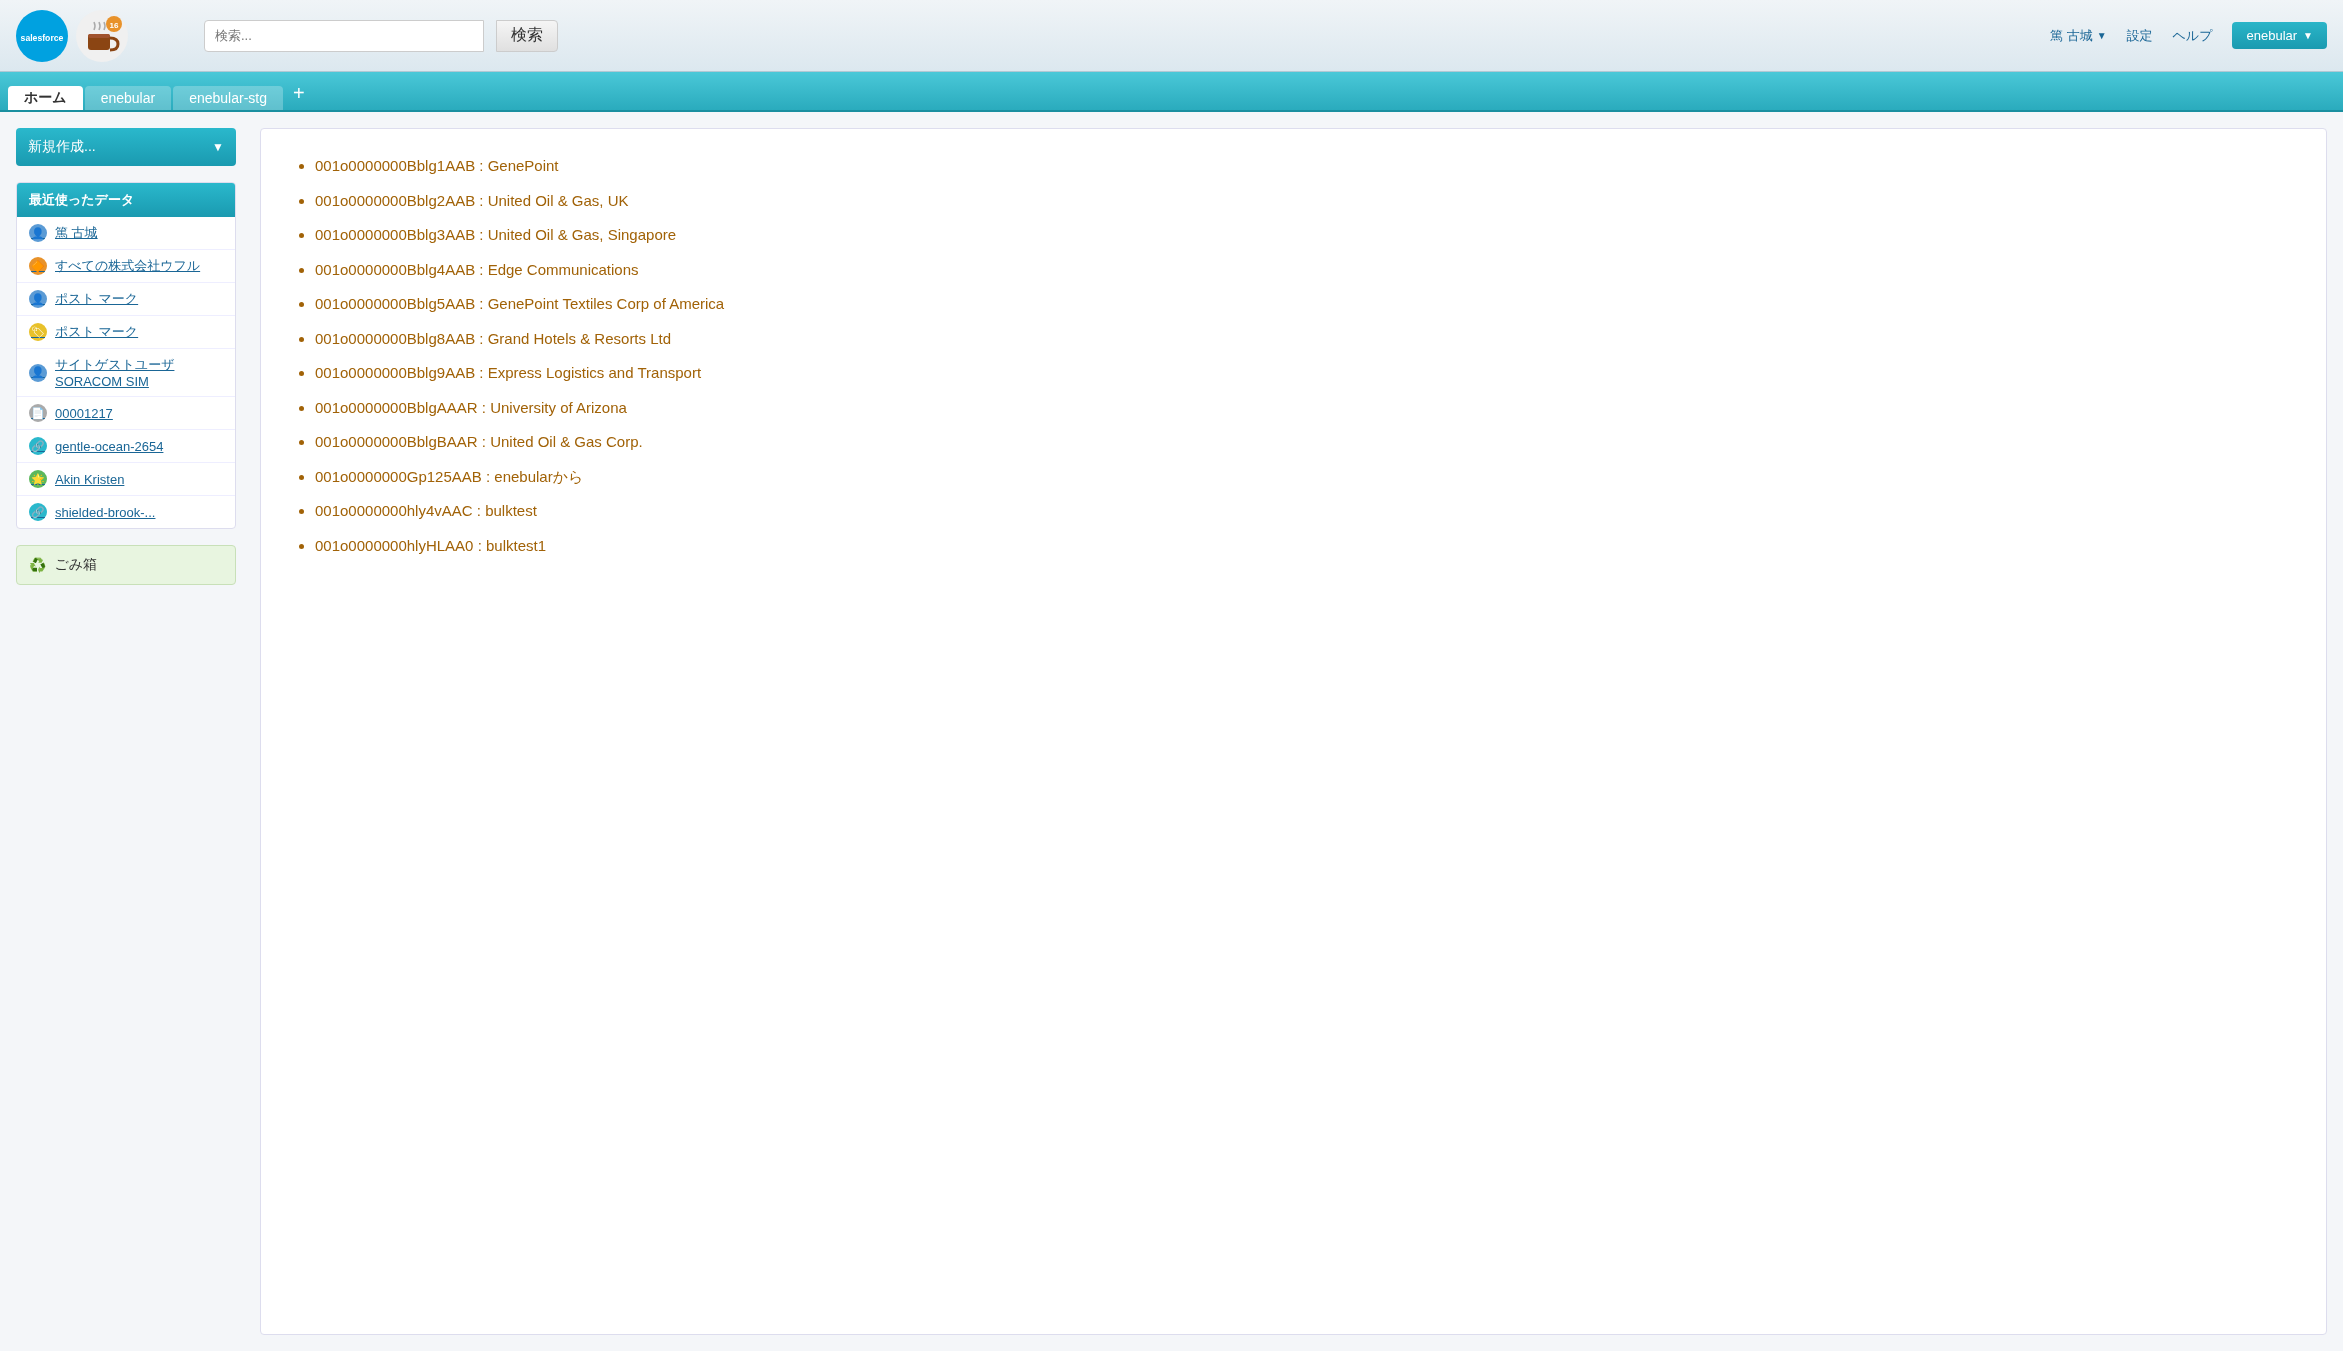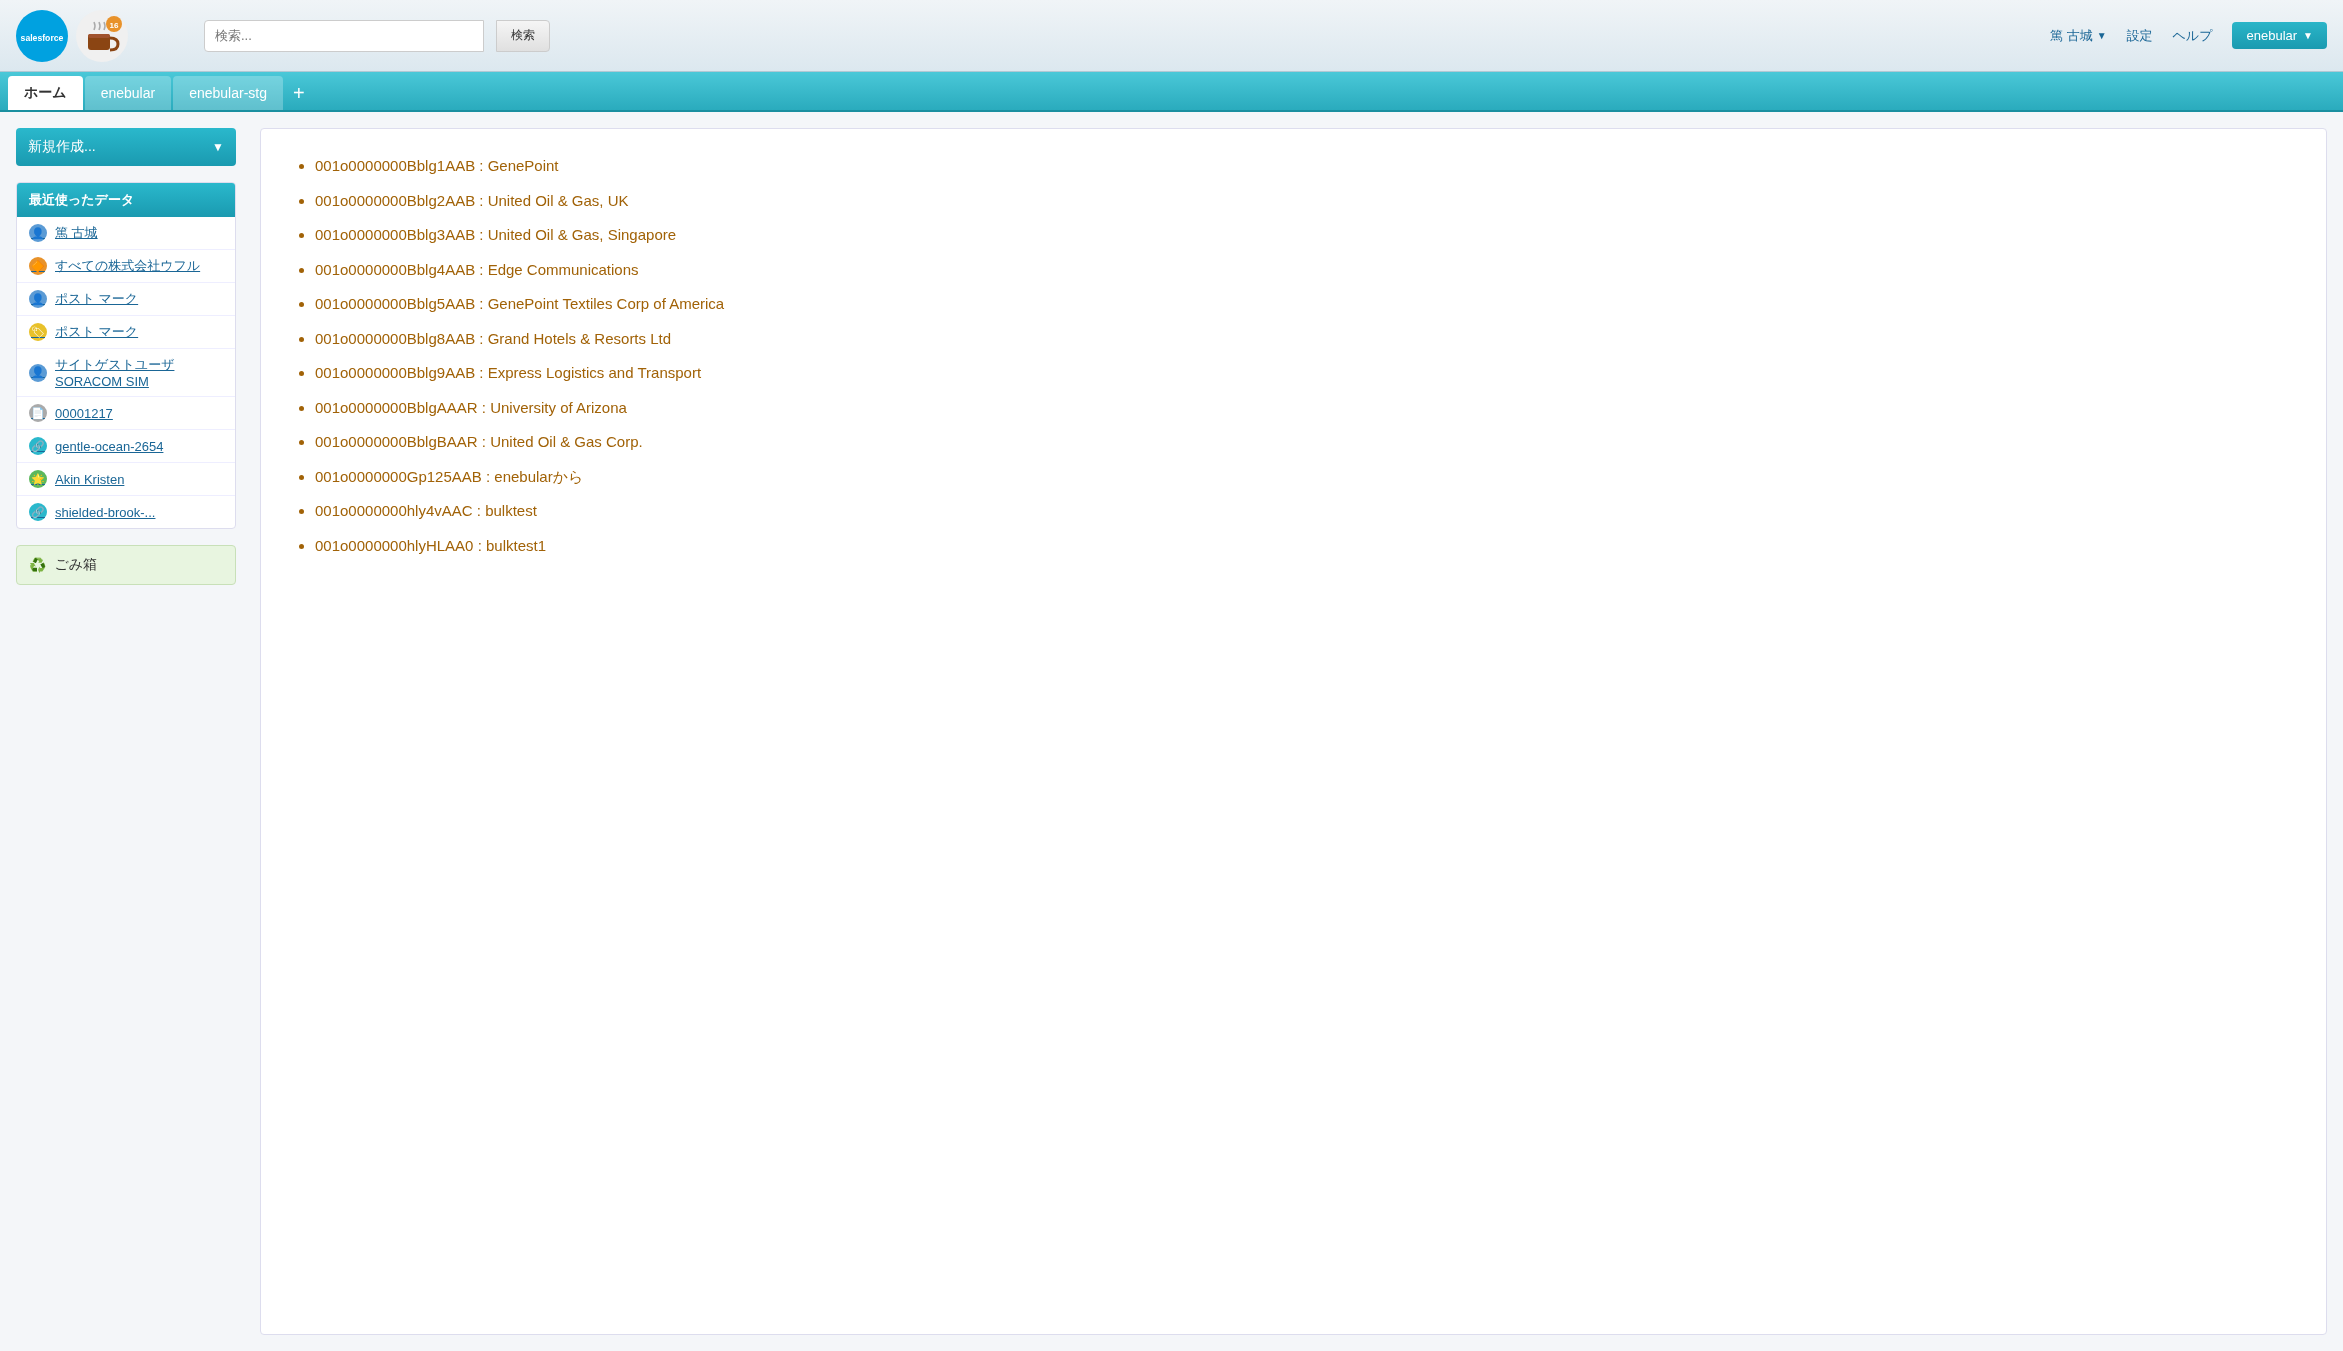--- a/index.html
+++ b/index.html
@@ -44,21 +44,21 @@
       background: white;
       outline: none;
     }
     .search-btn {
       height: 32px;
       padding: 0 14px;
       background: linear-gradient(to bottom, #f5f5f5, #e0e0e0);
       border: 1px solid #ccc;
       border-radius: 0 4px 4px 0;
       cursor: pointer;
-      font-size: 12px;
+      font-size: 16px;
       color: #333;
     }
     .header-right {
       margin-left: auto;
       display: flex;
       align-items: center;
       gap: 20px;
     }
     .header-link {
       color: #1a6696;
@@ -90,21 +90,21 @@
       display: flex;
       align-items: flex-end;
       padding: 0 8px;
       height: 40px;
       border-bottom: 2px solid #1a8fa0;
     }
     .tab {
       display: flex;
       align-items: center;
       padding: 0 16px;
-      height: 34px;
+      height: 24px;
       font-size: 14px;
       cursor: pointer;
       border-radius: 4px 4px 0 0;
       margin-right: 2px;
     }
     .tab.active {
       background: white;
       color: #333;
       font-weight: bold;
     }

